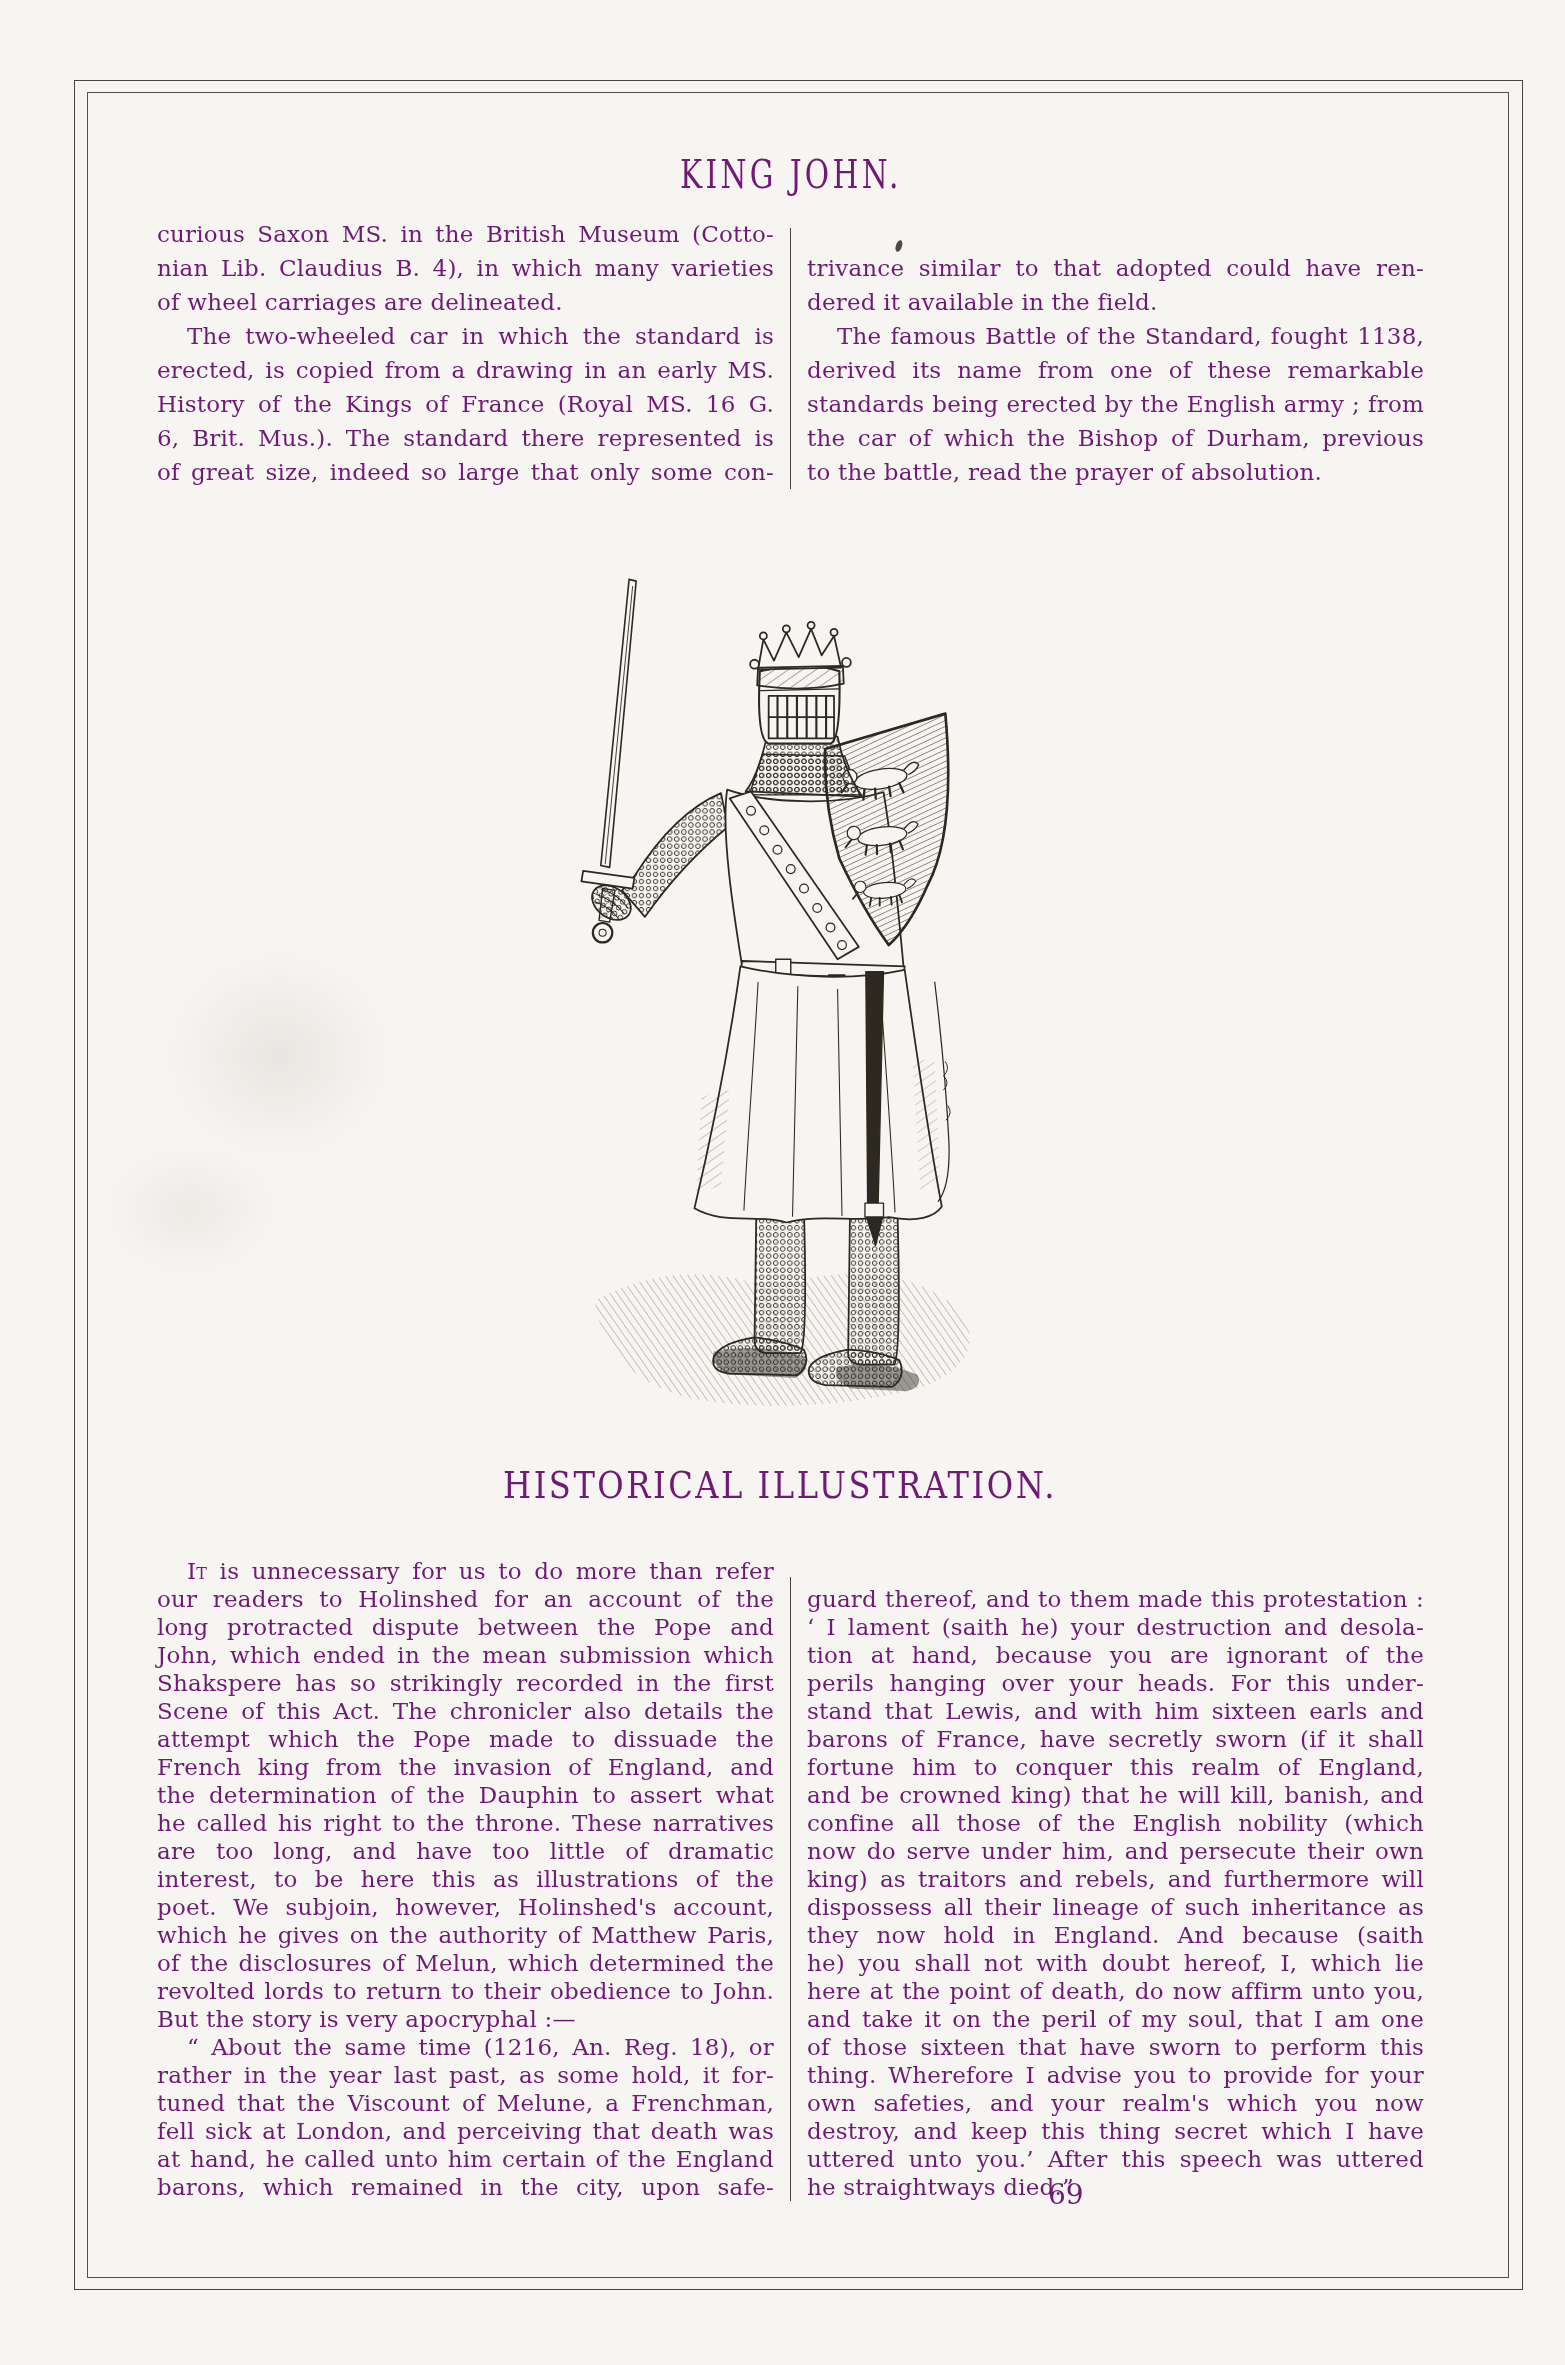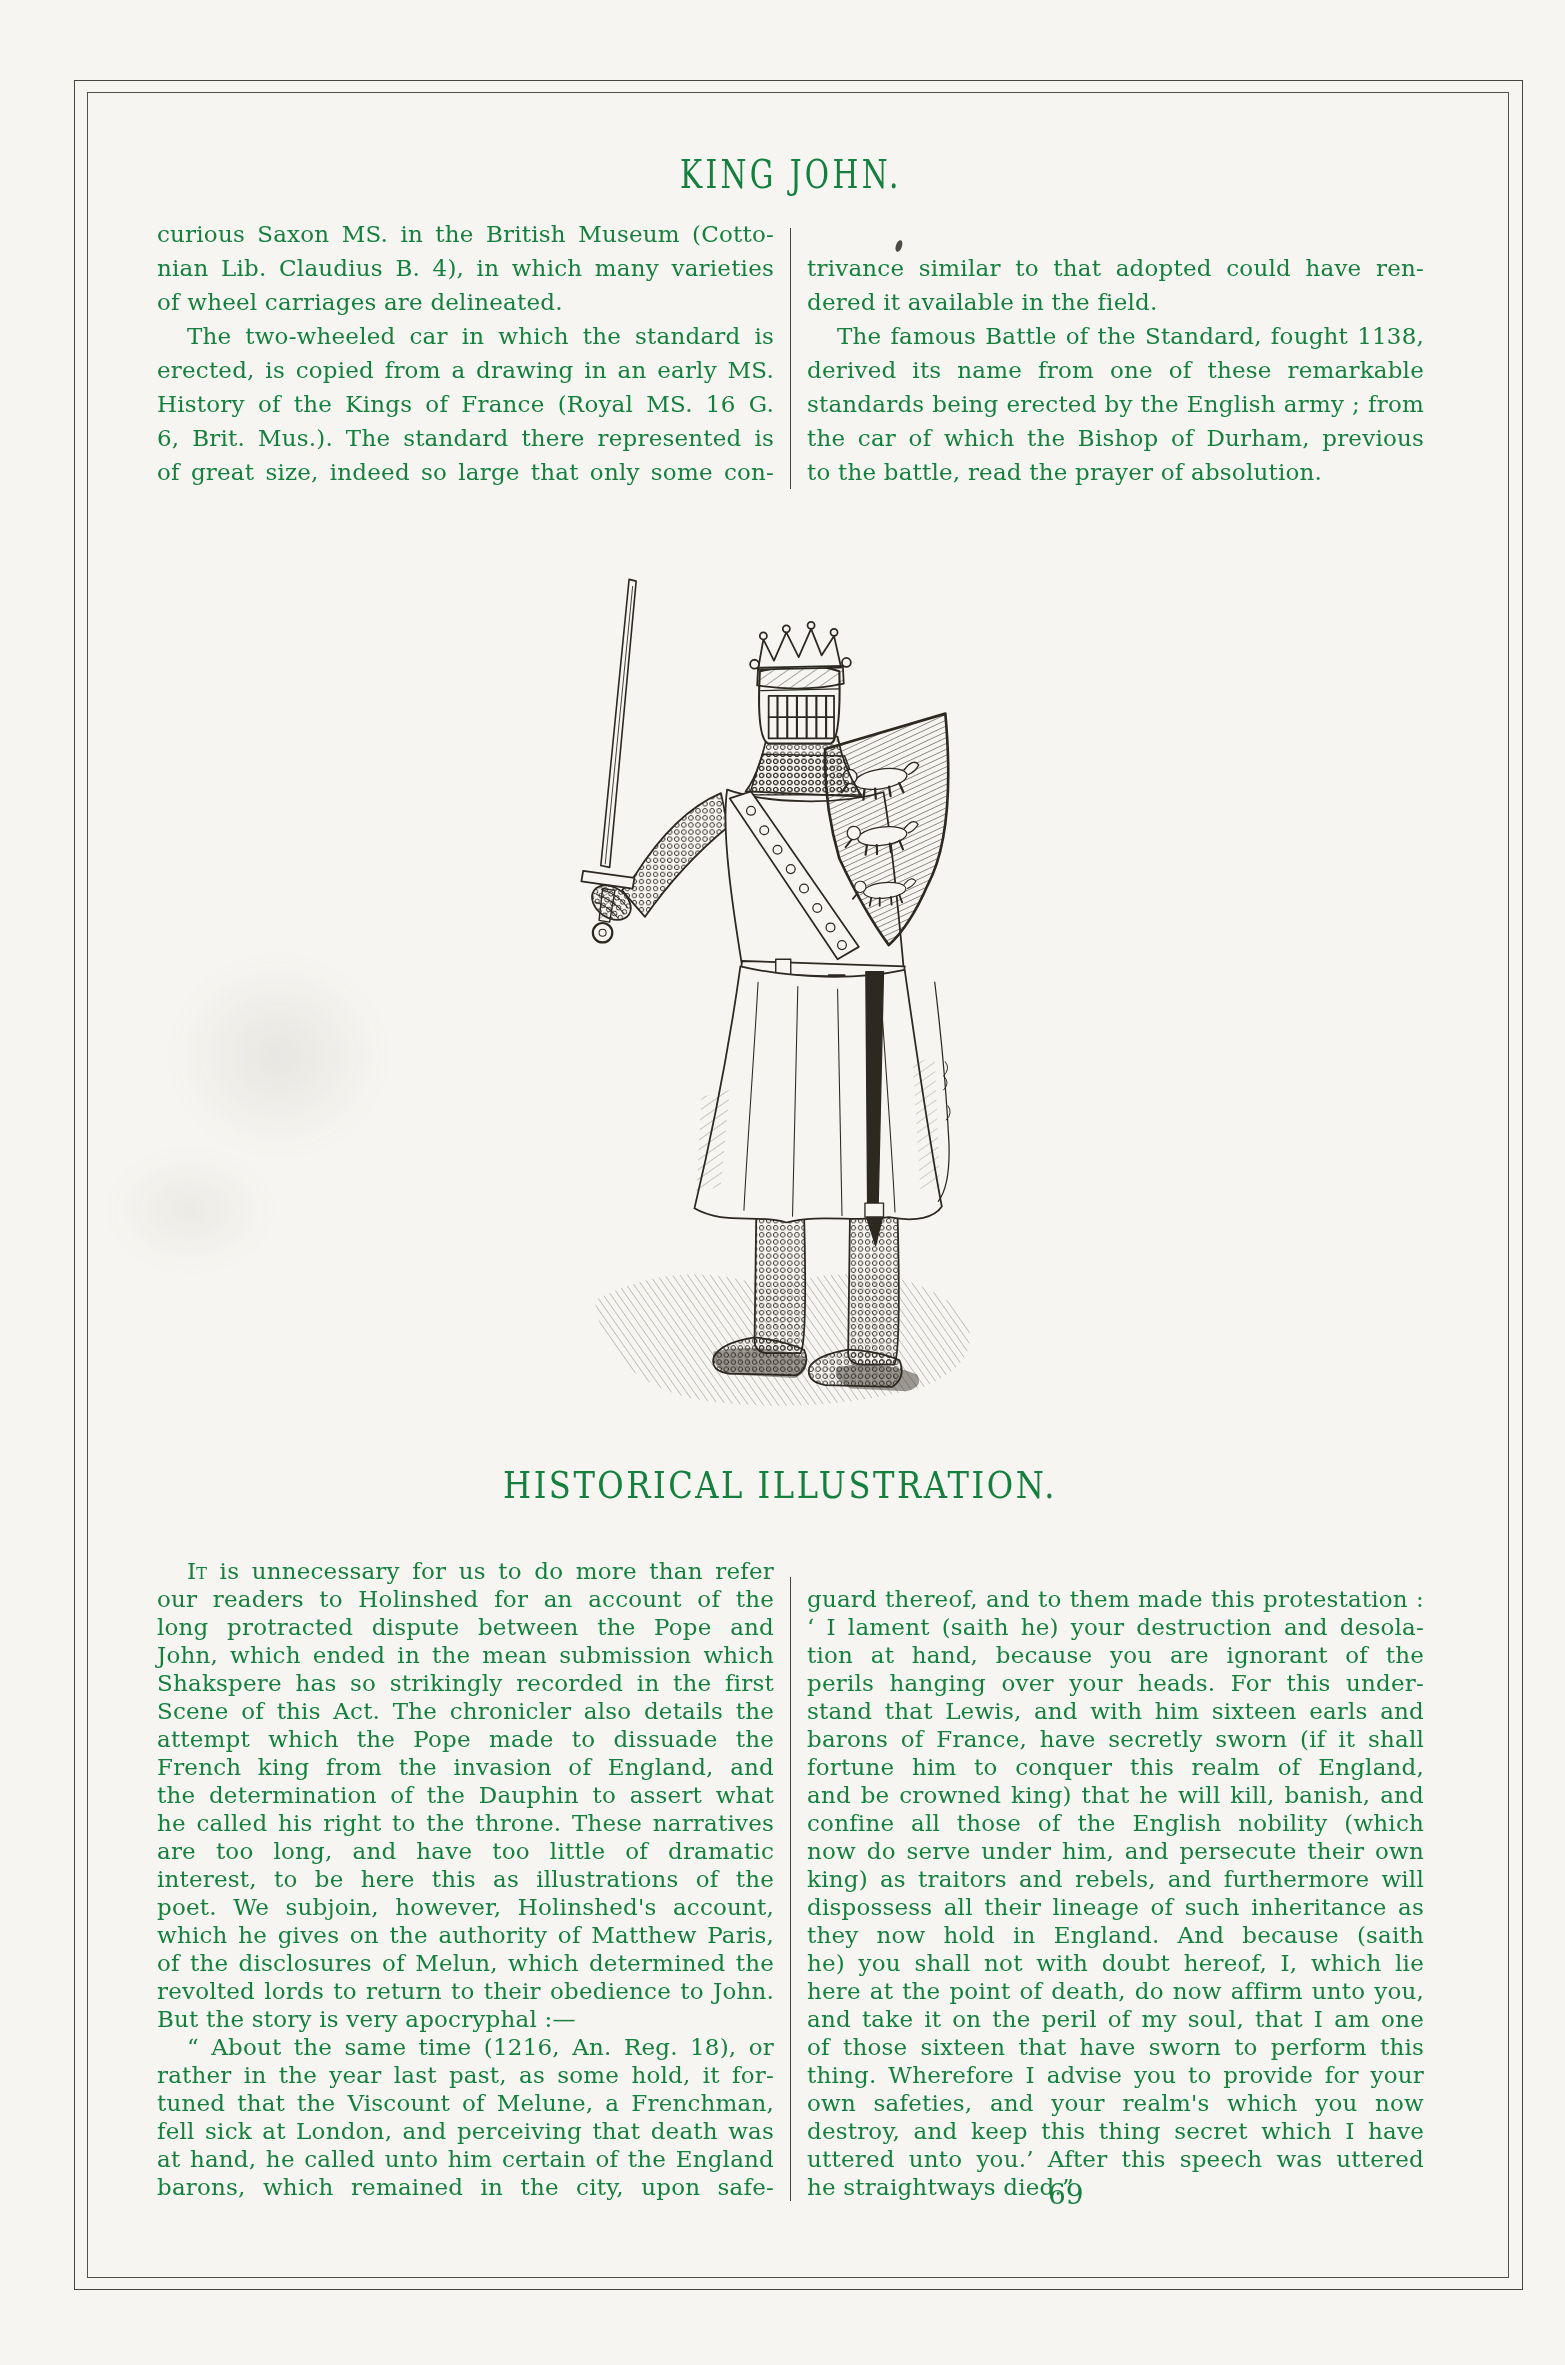--- a/index.html
+++ b/index.html
@@ -1,18 +1,18 @@
 <!DOCTYPE html>
 <html style="font-size:14px"><head>
 <meta charset="utf-8">
 <style>
   html,body{margin:0;padding:0;background:#f6f5f1;}
   .page{
     position:relative; width:1565px; height:2366px;
-    background:#f6f5f1; color:#15803d;
+    background:#f6f5f1; color:#701a75;
     font-family:"DejaVu Serif","Liberation Serif",serif;
     overflow:hidden;
   }
   
   .frame-outer{position:absolute;left:74px;top:80px;width:1447px;height:2208px;
     border:1.8px solid rgba(42,38,31,.85);}
   .frame-inner{position:absolute;left:87px;top:92px;width:1420px;height:2184px;
     border:1.3px solid rgba(42,38,31,.8);}
   
   .page-title{position:absolute;left:157px;top:152px;width:1268px;text-align:center;}

